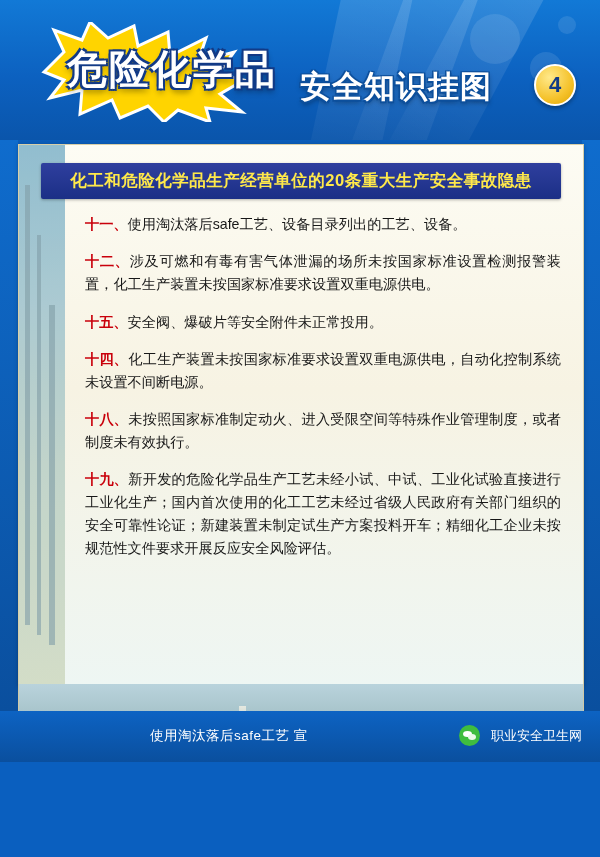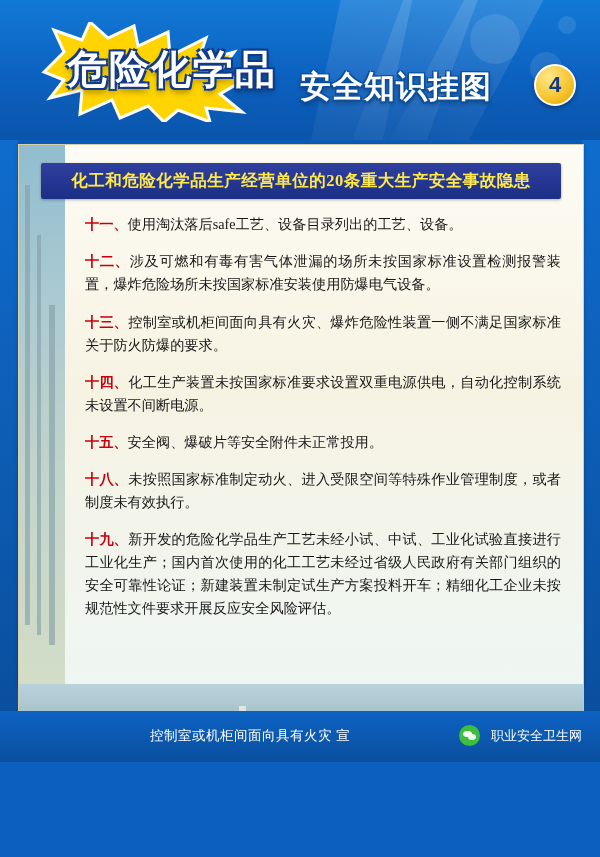--- a/index.html
+++ b/index.html
@@ -98,21 +98,20 @@
     background: linear-gradient(180deg, #fdfcf4 0%, #f7f3e3 45%, #eef6f3 100%);
     border: 1px solid #d8cfa8;
     box-shadow: 0 1px 4px rgba(0,0,0,0.25);
     overflow: hidden;
   }
   .panel-inner {
     position: absolute;
     left: 0; top: 0; right: 0; bottom: 0;
     padding: 18px 22px 0 22px;
     box-sizing: border-box;
-    font-family: Liberation Serif, serif;
   }
   .section-title {
     display: block;
     background: linear-gradient(180deg, #2f3f9e 0%, #1b2f86 100%);
     color: #ffe94a;
     font-size: 16.5px;
     font-weight: bold;
     text-align: center;
     padding: 7px 6px;
     letter-spacing: 0.5px;
@@ -277,24 +276,23 @@
   <div class="panel">
     <div class="plant-strip">
       <div class="pipe" style="left:6px; top:40px; width:5px; height:440px;"></div>
       <div class="pipe" style="left:18px; top:90px; width:4px; height:400px;"></div>
       <div class="pipe" style="left:30px; top:160px; width:6px; height:340px;"></div>
     </div>
     <div class="panel-inner">
       <div class="section-title">化工和危险化学品生产经营单位的20条重大生产安全事故隐患</div>
       <div class="items">
         <p class="item"><span class="num">十一、</span><span>使用淘汰落后safe工艺、设备目录列出的工艺、设备。</span></p>
-        <p class="item"><span class="num">十二、</span><span>涉及可燃和有毒有害气体泄漏的场所未按国家标准设置检测报警装置，爆炸危险场所未按国家标准安装使用防爆电气设备。</span></p>
-        <p class="item"><span class="num">十三、</span><span>控制室或机柜间面向具有火灾、爆炸危险性装置一侧不满足国家标准关于防火防爆的要求。</span></p>
+        <p class="item"><span class="num">十二、</span><span>涉及可燃和有毒有害气体泄漏的场所未按国家标准设置检测报警装置，化工生产装置未按国家标准要求设置双重电源供电。</span></p>
+        <p class="item"><span class="num">十五、</span><span>安全阀、爆破片等安全附件未正常投用。</span></p>
         <p class="item"><span class="num">十四、</span><span>化工生产装置未按国家标准要求设置双重电源供电，自动化控制系统未设置不间断电源。</span></p>
-        <p class="item"><span class="num">十五、</span><span>安全阀、爆破片等安全附件未正常投用。</span></p>
         <p class="item"><span class="num">十八、</span><span>未按照国家标准制定动火、进入受限空间等特殊作业管理制度，或者制度未有效执行。</span></p>
         <p class="item"><span class="num">十九、</span><span>新开发的危险化学品生产工艺未经小试、中试、工业化试验直接进行工业化生产；国内首次使用的化工工艺未经过省级人民政府有关部门组织的安全可靠性论证；新建装置未制定试生产方案投料开车；精细化工企业未按规范性文件要求开展反应安全风险评估。</span></p>
 
       </div>
     </div>
   </div>
 
   <div class="photo">
     <div class="sky"></div>
     <div class="water"></div>
@@ -311,20 +309,20 @@
     <div class="green" style="left:344px; width:14px; height:48px;"></div>
     <div class="tower" style="left:366px; height:66px;"></div>
     <div class="green" style="left:382px; width:18px; height:54px;"></div>
     <div class="tank" style="left:414px; width:36px; height:28px;"></div>
     <div class="green" style="left:460px; width:14px; height:44px;"></div>
     <div class="green" style="left:484px; width:18px; height:56px;"></div>
     <div class="tank" style="left:514px; width:32px; height:30px;"></div>
   </div>
 
   <div class="footer">
-    <div class="footer-text">控制室或机柜间面向具有火灾   宣</div>
+    <div class="footer-text">使用淘汰落后safe工艺   宣</div>
     <div class="wechat">
       <span class="wc-icon"></span>
       <span class="wc-label">职业安全卫生网</span>
     </div>
   </div>
 
 </div>
 
 </body></html>

